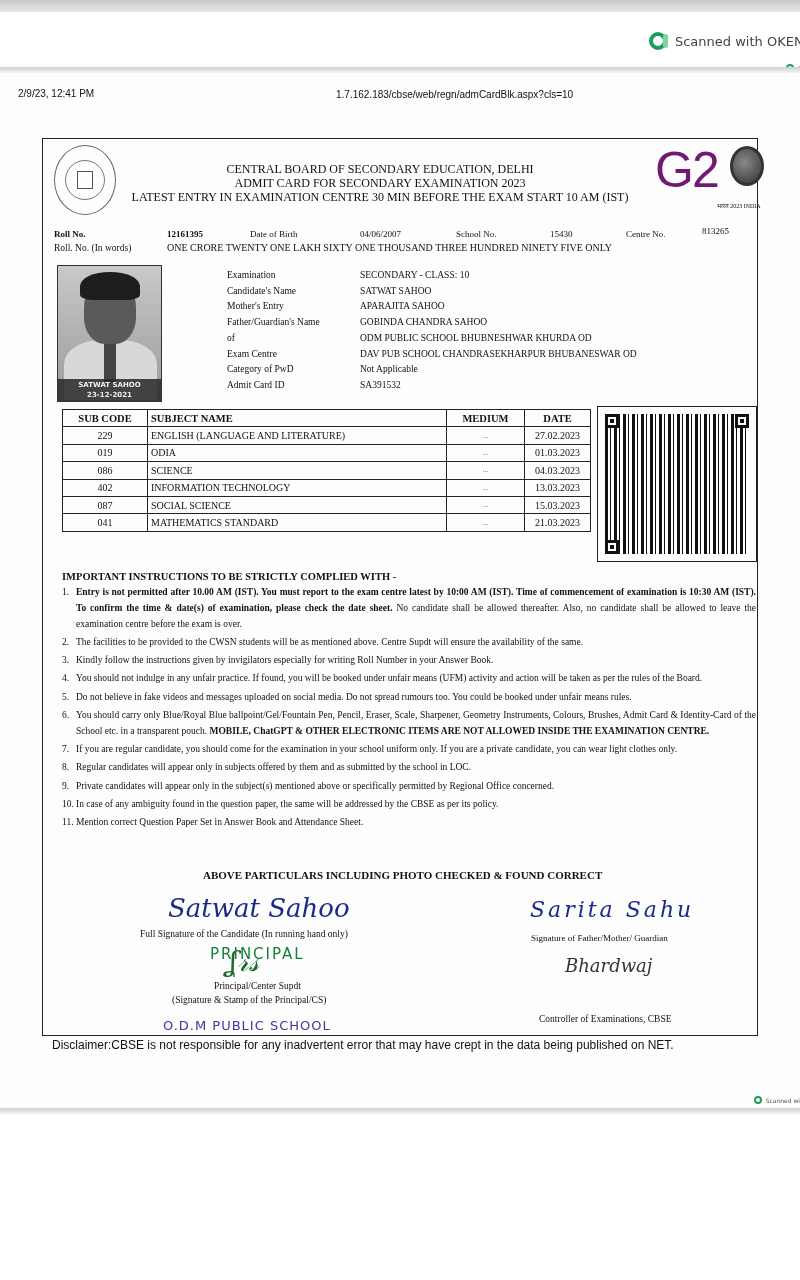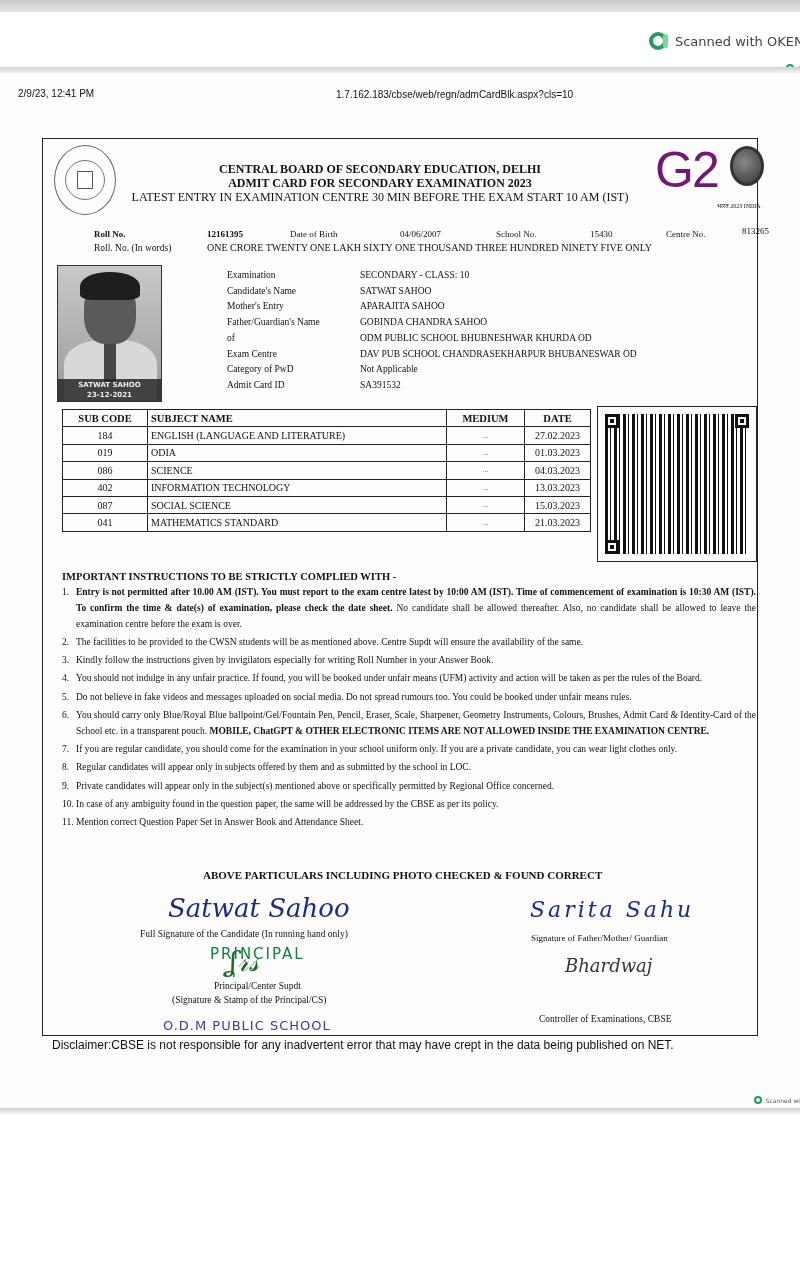--- a/index.html
+++ b/index.html
@@ -17,23 +17,23 @@
   .print-url { position: absolute; left: 336px; top: 89px; font-family: "Liberation Sans", sans-serif; font-size: 10px; }
   .card { position: absolute; left: 42px; top: 138px; width: 716px; height: 898px; border: 1px solid #222; }
   .logo { position: absolute; left: 54px; top: 145px; width: 62px; height: 70px; border-radius: 50%; border: 1.5px solid #666; display: flex; align-items: center; justify-content: center; }
   .logo-inner { width: 40px; height: 40px; border-radius: 50%; border: 1px solid #777; display: flex; align-items: center; justify-content: center; font-size: 7px; color: #555; }
   .logo-inner .book { width: 16px; height: 18px; border: 1.5px solid #555; }
   .g20 { position: absolute; left: 655px; top: 140px; width: 110px; height: 70px; }
   .g20-text { font-family: "Liberation Sans", sans-serif; font-size: 50px; font-weight: 400; letter-spacing: -2px; color: #701a75; line-height: 60px; }
   .g20-globe { position: absolute; left: 75px; top: 6px; width: 34px; height: 40px; border-radius: 50%; border: 3px solid #333; background: radial-gradient(circle at 40% 40%, #888, #333); }
   .g20-caption { position: absolute; left: 717px; top: 202px; font-size: 6px; white-space: nowrap; }
   .title-block { position: absolute; left: 130px; top: 162px; width: 500px; text-align: center; }
-  .t1, .t2 { font-weight: bold; font-size: 12px; line-height: 14px; }
+  .t1, .t2 { font-weight: normal; font-size: 12px; line-height: 14px; }
   .t3 { font-size: 12px; line-height: 15px; white-space: nowrap; }
-  .rowline { position: absolute; font-size: 9px; white-space: nowrap; margin-left: 40px; }
+  .rowline { position: absolute; font-size: 9px; white-space: nowrap; }
   .b { font-weight: bold; }
   .photo { position: absolute; left: 57px; top: 265px; width: 105px; height: 137px; background: linear-gradient(#c9c9c9, #9a9a9a); border: 1px solid #333; overflow: hidden; }
   .photo .head { position: absolute; left: 26px; top: 12px; width: 52px; height: 66px; border-radius: 45% 45% 40% 40%; background: #5a5a5a; }
   .photo .hair { position: absolute; left: 22px; top: 6px; width: 60px; height: 28px; border-radius: 50% 50% 20% 20%; background: #1e1e1e; }
   .photo .body { position: absolute; left: 6px; top: 74px; width: 93px; height: 60px; border-radius: 40% 40% 0 0; background: #d8d8d8; }
   .photo .tie { position: absolute; left: 46px; top: 76px; width: 12px; height: 40px; background: #444; }
   .photo-caption { position: absolute; left: 0; bottom: 0; width: 100%; height: 22px; background: rgba(40,40,40,0.85); color: #eee; font-family: "DejaVu Sans", sans-serif; font-size: 7px; font-weight: bold; text-align: center; line-height: 10px; padding-top: 1px; }
   .details { position: absolute; left: 227px; top: 268px; font-size: 9.5px; line-height: 15.7px; }
   .details .row { display: flex; }
   .details .lbl { width: 133px; white-space: nowrap; }
@@ -173,21 +173,21 @@
 
 <table class="subj">
   <tbody>
       <tr>
     <th class="c-code">SUB CODE</th>
     <th class="c-name">SUBJECT NAME</th>
     <th class="c-med" style="font-size:10.5px;color:#111;">MEDIUM</th>
     <th class="c-date">DATE</th>
   </tr>
   <tr>
-        <td class="c-code">184</td>
+        <td class="c-code">229</td>
         <td class="c-name">ENGLISH (LANGUAGE AND LITERATURE)</td>
         <td class="c-med">...</td>
         <td class="c-date">27.02.2023</td>
       </tr>
   <tr>
         <td class="c-code">019</td>
         <td class="c-name">ODIA</td>
         <td class="c-med">...</td>
         <td class="c-date">01.03.2023</td>
       </tr>

